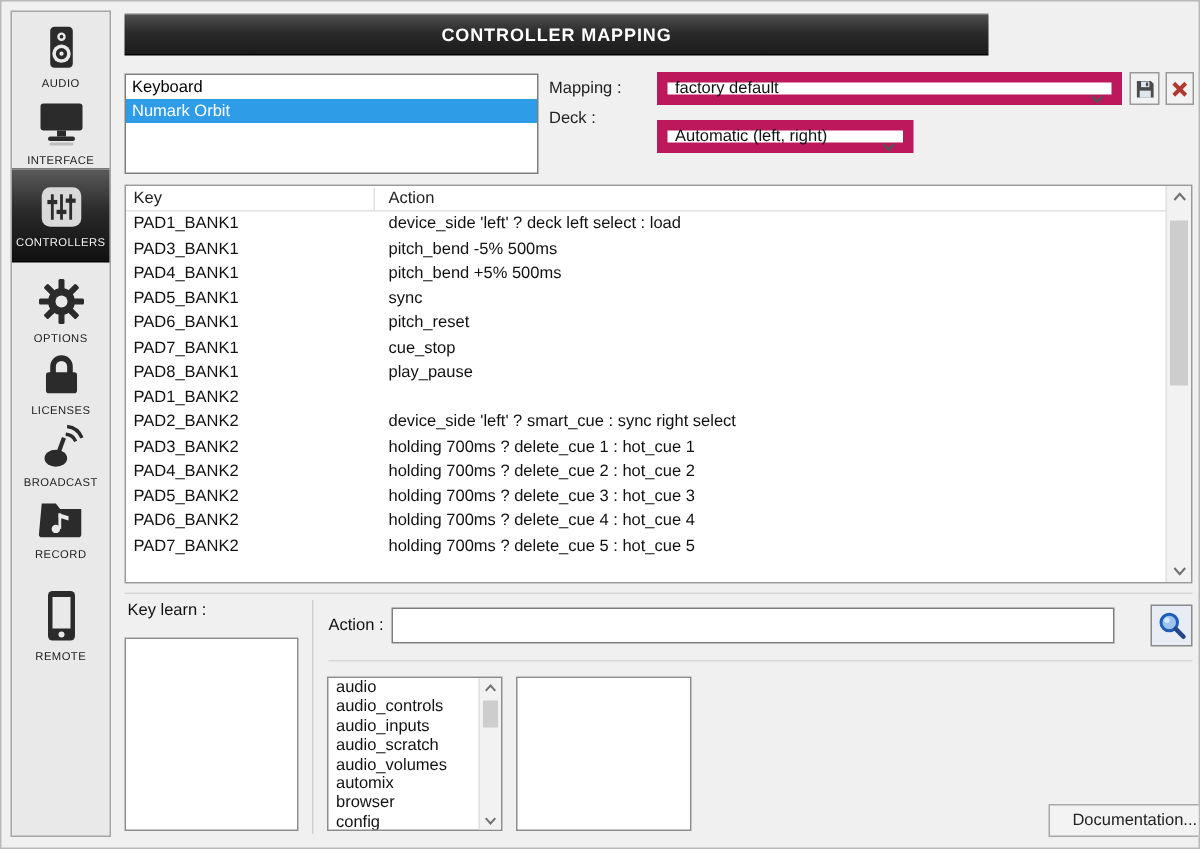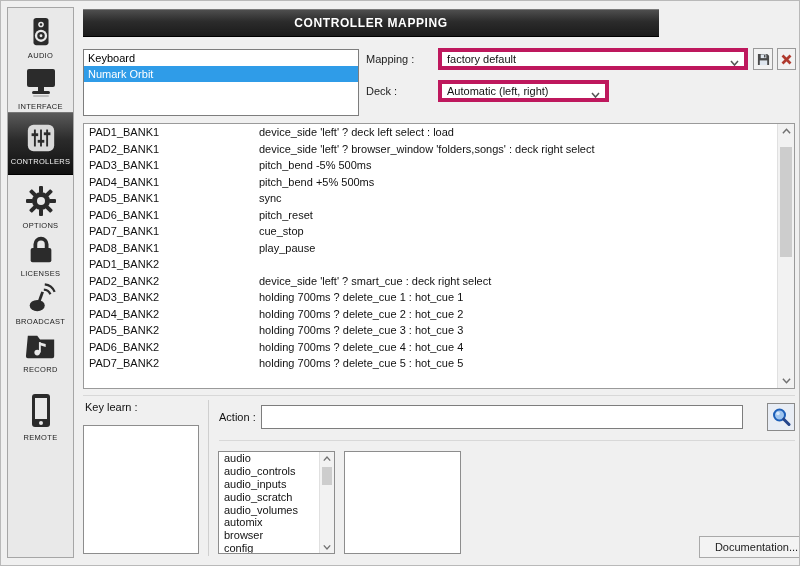--- a/index.html
+++ b/index.html
@@ -46,21 +46,21 @@
   #device-list {
     position:absolute; left:82px; top:48px; width:276px; height:67px;
     background:#fff; border:1px solid #7d7d7d; overflow:hidden;
   }
   .device-row { height:16px; line-height:16px; padding-left:4px; color:#000; }
   .device-row.selected { background:#2f9ce8; color:#fff; }
 
   
   .form-label { position:absolute; color:#222; }
   .combo {
-    position:absolute; height:22px; background:#fff; border:4px solid #be185d;
+    position:absolute; height:22px; background:#fff; border:7px solid #be185d;
     display:flex; align-items:center; padding-left:5px; cursor:default;
   }
   .combo .chevron { position:absolute; right:4px; top:5px; line-height:0; }
   .sqbtn {
     position:absolute; width:20px; height:22px; background:#f2f2f2;
     border:1px solid #9a9a9a; display:flex; align-items:center; justify-content:center;
     line-height:0; cursor:default;
   }
 
   
@@ -271,40 +271,41 @@
   </div>
   <div class="sqbtn" style="left:776px; top:47px; width:19px;">
     <span>
       <svg width="11" height="11" viewBox="0 0 11 11">
           <line x1="1.5" y1="1.5" x2="9.5" y2="9.5" stroke="#b03a2e" stroke-width="2.6"></line>
           <line x1="9.5" y1="1.5" x2="1.5" y2="9.5" stroke="#b03a2e" stroke-width="2.6"></line>
         </svg>
     </span>
   </div>
 
-  <span class="form-label" style="left:365px; top:84px;text-align:right;">Deck :</span>
+  <span class="form-label" style="left:365px; top:72px;text-align:right;">Deck :</span>
   <div class="combo" style="left:437px; top:79px; width:171px;">
     <span>Automatic (left, right)</span>
     <span class="chevron">
       <svg width="11" height="11" viewBox="0 0 11 11">
           <polyline points="2,4 5.5,8 9,4" fill="none" stroke="#555" stroke-width="1.5"></polyline>
         </svg>
     </span>
   </div>
 
   <div id="map-table">
+    <div class="thead">
+      <span class="hkey">Key</span>
+      <span class="hdiv"></span>
+      <span class="hact">Action</span>
+    </div>
     <div class="trow">
         <span class="ckey">PAD1_BANK1</span>
         <span class="cact">device_side 'left' ? deck left select : load</span>
       </div>
     <div class="trow">
-        <span class="ckey">PAD2_BANK1</span>
-        <span class="cact">device_side 'left' ? browser_window 'folders,songs' : deck right select</span>
-      </div>
-    <div class="trow">
         <span class="ckey">PAD3_BANK1</span>
         <span class="cact">pitch_bend -5% 500ms</span>
       </div>
     <div class="trow">
         <span class="ckey">PAD4_BANK1</span>
         <span class="cact">pitch_bend +5% 500ms</span>
       </div>
     <div class="trow">
         <span class="ckey">PAD5_BANK1</span>
         <span class="cact">sync</span>
@@ -319,21 +320,21 @@
       </div>
     <div class="trow">
         <span class="ckey">PAD8_BANK1</span>
         <span class="cact">play_pause</span>
       </div>
     <div class="trow">
         <span class="ckey">PAD1_BANK2</span>
       </div>
     <div class="trow">
         <span class="ckey">PAD2_BANK2</span>
-        <span class="cact">device_side 'left' ? smart_cue : deck right select</span>
+        <span class="cact">device_side 'left' ? smart_cue : sync right select</span>
       </div>
     <div class="trow">
         <span class="ckey">PAD3_BANK2</span>
         <span class="cact">holding 700ms ? delete_cue 1 : hot_cue 1</span>
       </div>
     <div class="trow">
         <span class="ckey">PAD4_BANK2</span>
         <span class="cact">holding 700ms ? delete_cue 2 : hot_cue 2</span>
       </div>
     <div class="trow">

